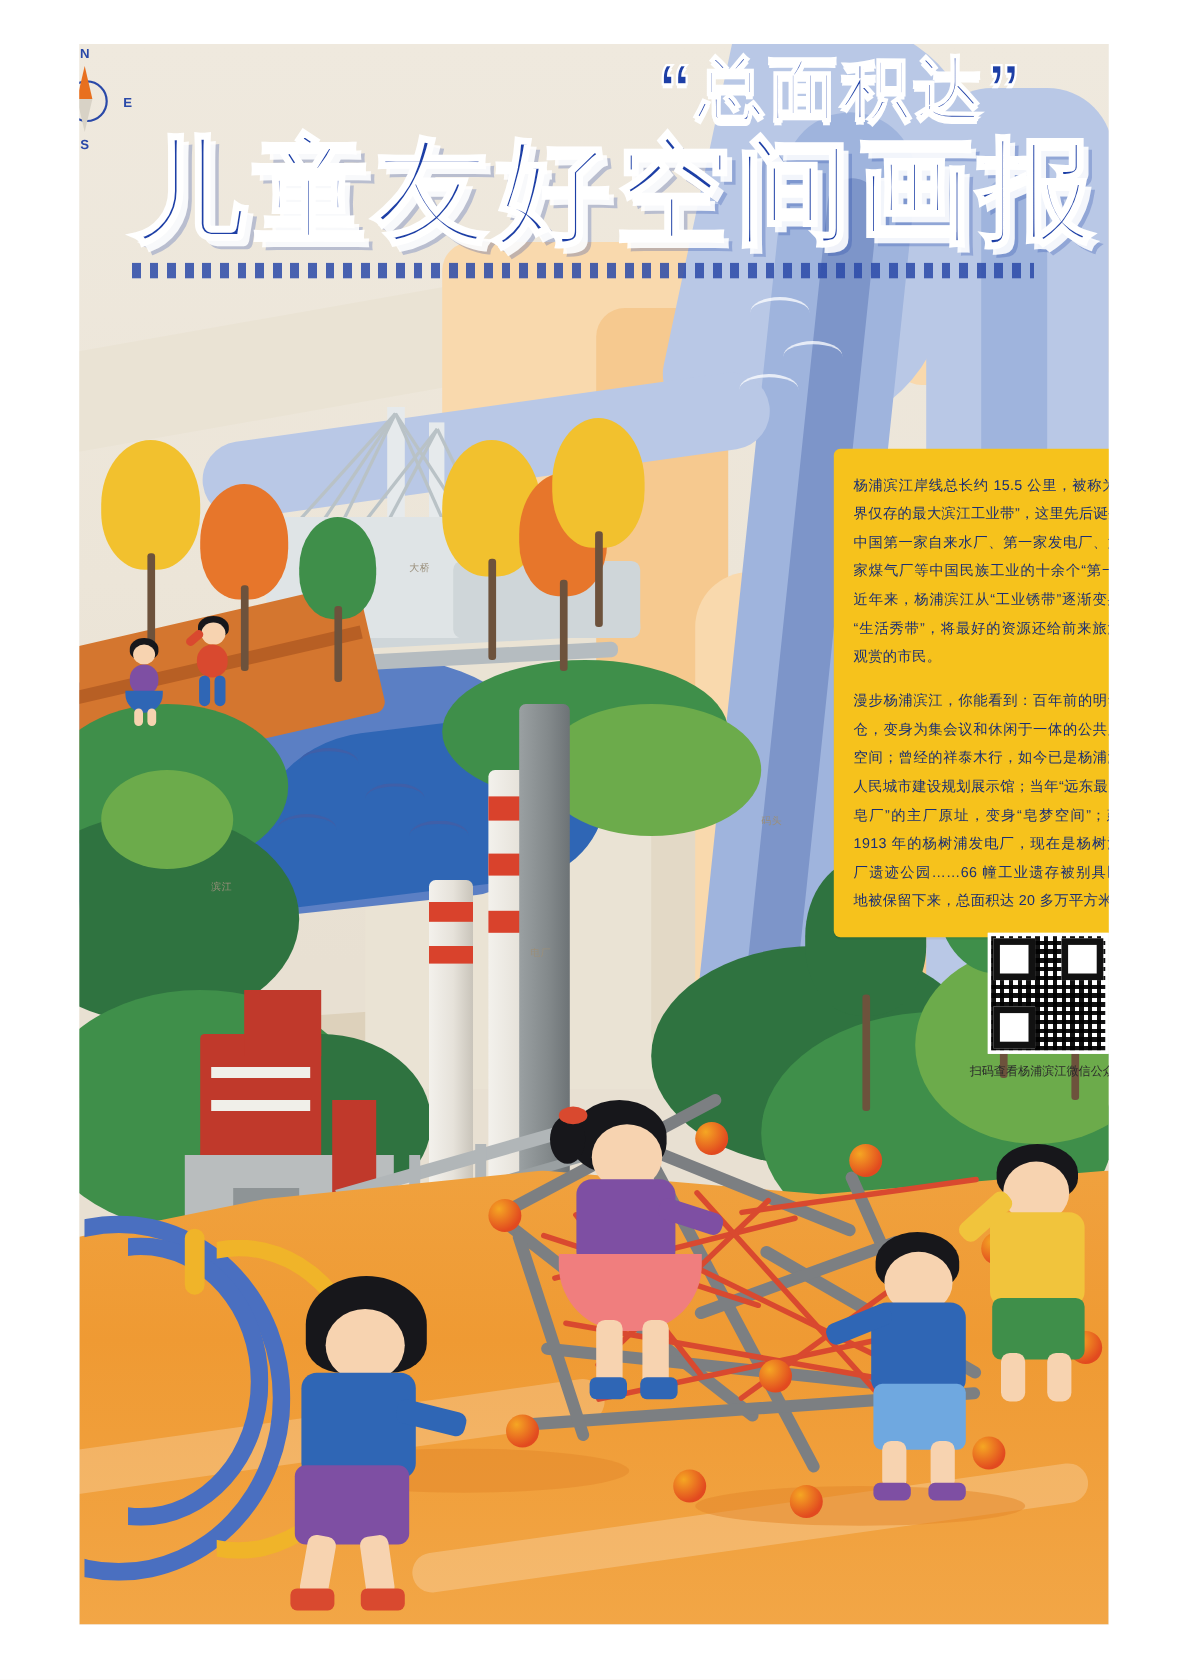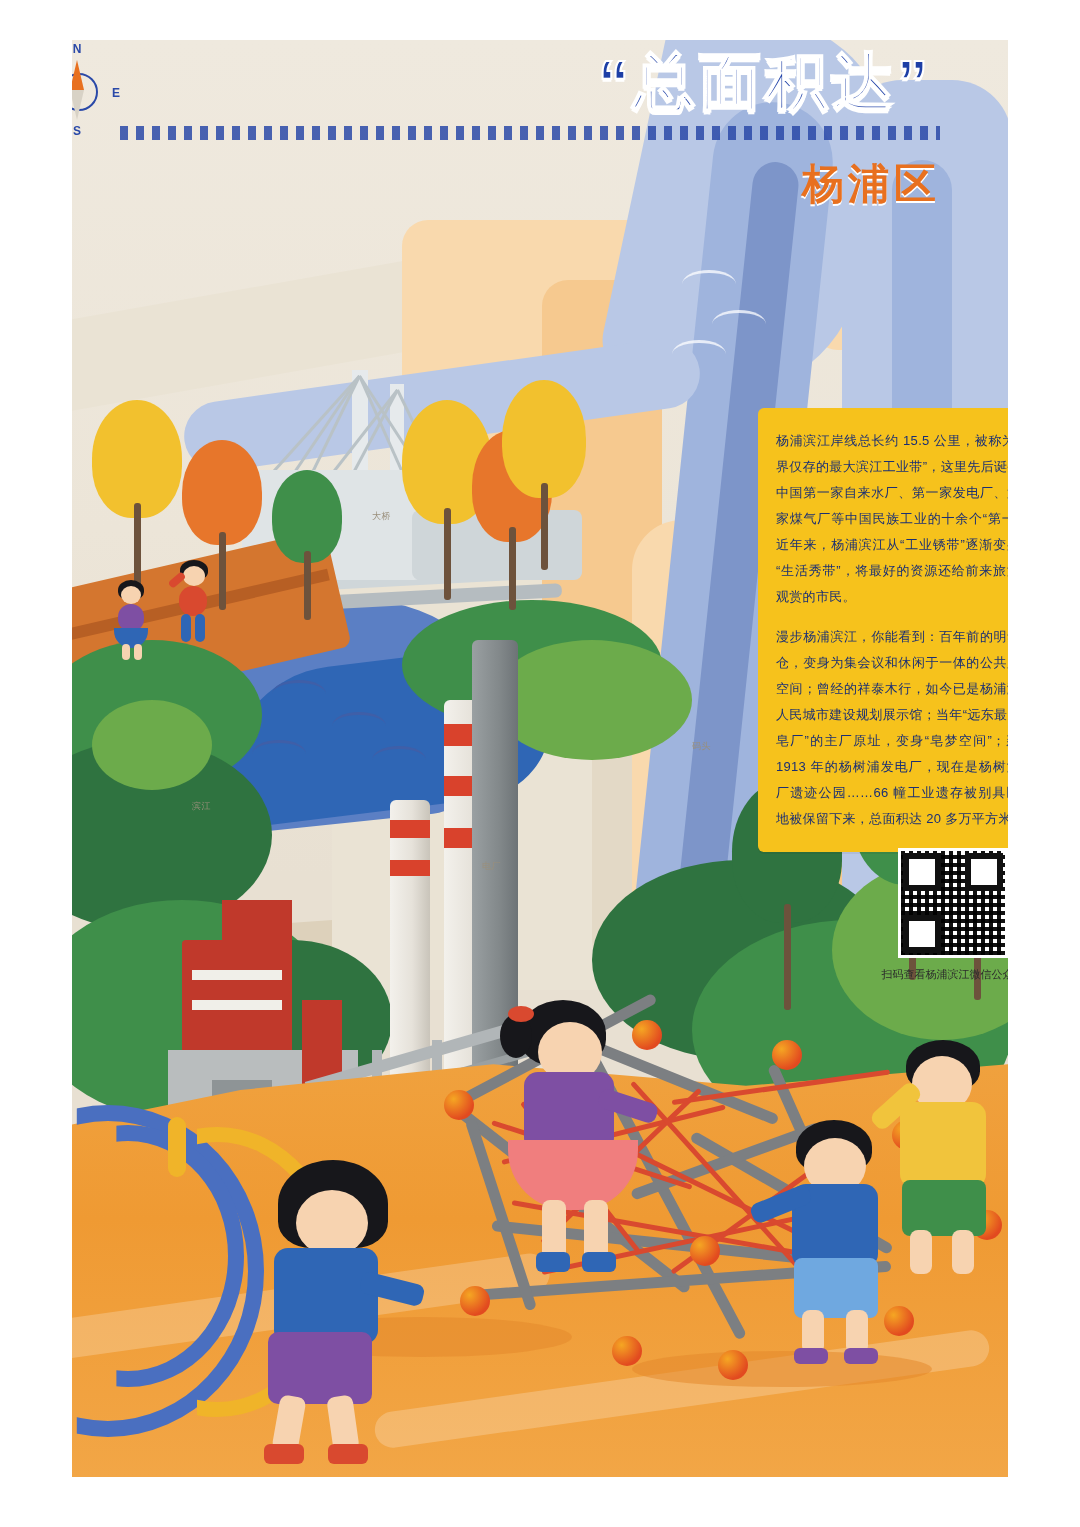--- a/index.html
+++ b/index.html
@@ -632,22 +632,22 @@
     <span class="c-s">S</span>
     <span class="c-w">W</span>
     <span class="c-e">E</span>
     <span class="rose"></span>
     <span class="needle"></span>
     <span class="needle2"></span>
   </div>
 
   <div class="title-wrap">
     <div class="title-quote">“总面积达”</div>
+    <h1 class="title-main">儿童友好空间画报</h1>
     <div class="title-rule"></div>
-    <div class="district">杨浦区</div>
   </div>
 
   <div class="info-card">
     <p>杨浦滨江岸线总长约 15.5 公里，被称为“世界仅存的最大滨江工业带”，这里先后诞生了中国第一家自来水厂、第一家发电厂、第一家煤气厂等中国民族工业的十余个“第一”。近年来，杨浦滨江从“工业锈带”逐渐变身为“生活秀带”，将最好的资源还给前来旅游和观赏的市民。</p>
     <p>漫步杨浦滨江，你能看到：百年前的明华糖仓，变身为集会议和休闲于一体的公共服务空间；曾经的祥泰木行，如今已是杨浦滨江人民城市建设规划展示馆；当年“远东最大制皂厂”的主厂原址，变身“皂梦空间”；建于 1913 年的杨树浦发电厂，现在是杨树浦电厂遗迹公园……66 幢工业遗存被别具匠心地被保留下来，总面积达 20 多万平方米。</p>
   </div>
 
   <div class="qr-wrap">
     <div class="qr">
         <span class="eye3"></span>

